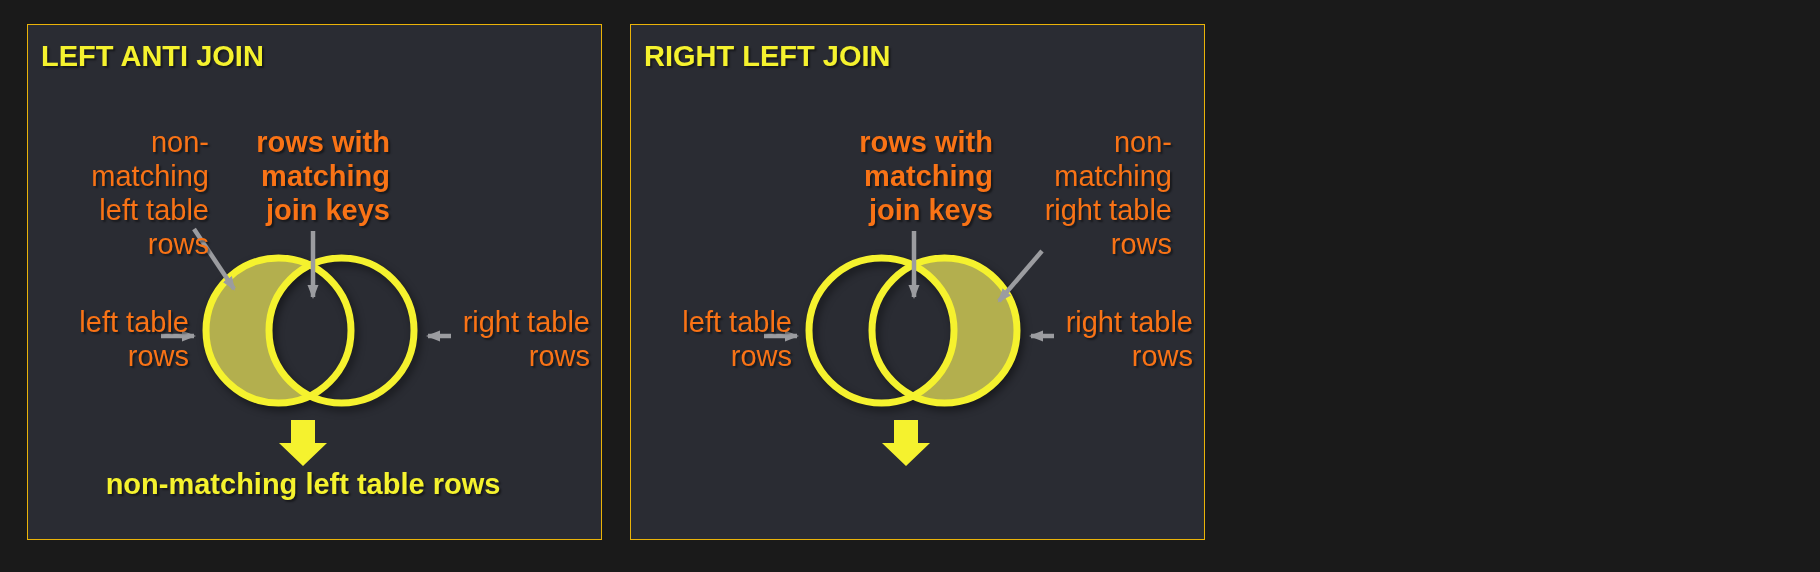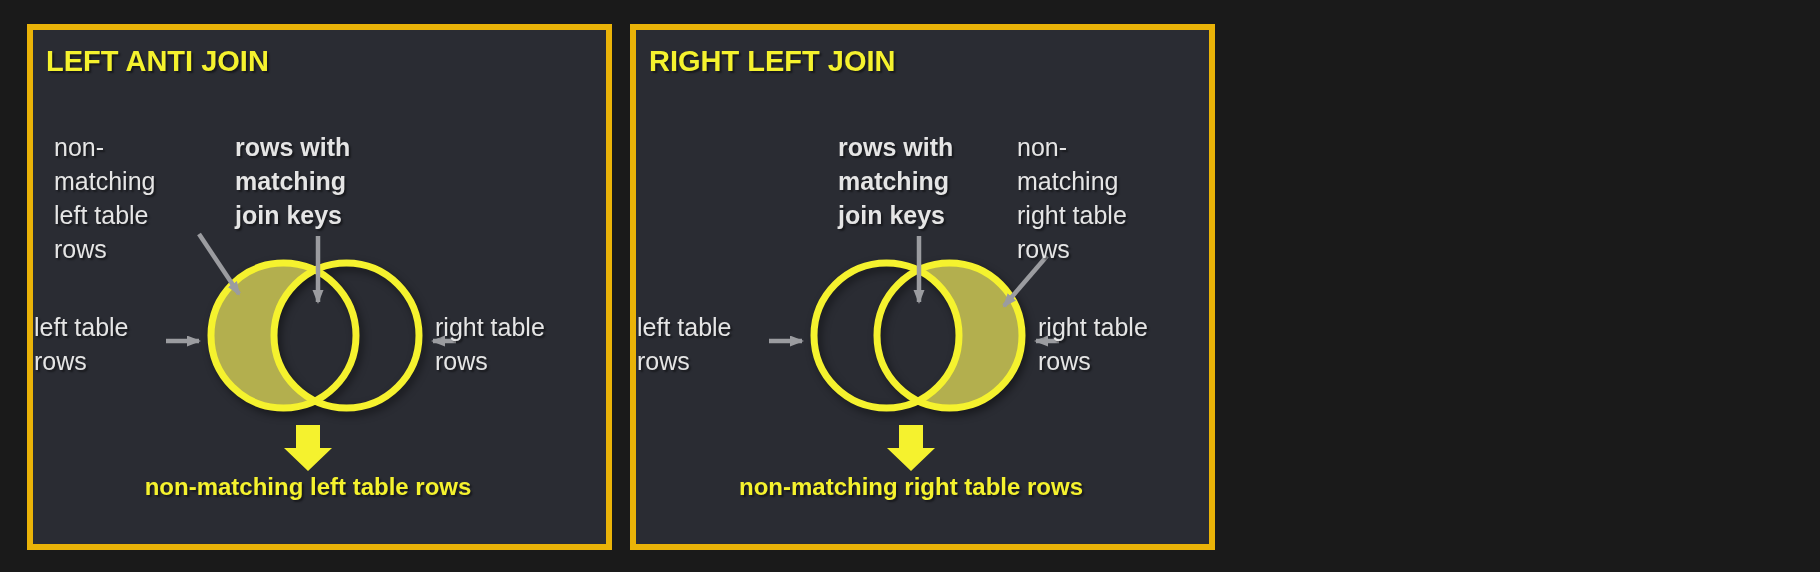--- a/index.html
+++ b/index.html
@@ -8,57 +8,57 @@
     width:1820px;height:572px;
     background:#1a1a1a;
     font-family:"Liberation Sans", sans-serif;
     overflow:hidden;
   }
   .panel{
     position:absolute;
     top:24px;
     width:573px;height:514px;
     background:#2a2c33;
-    border:6px solid #eab308;
+    border:1px solid #eab308;
   }
   .panel-title{
     position:absolute;
     left:13px;top:15px;
     font-size:29px;font-weight:bold;
     color:#f5f22e;
     text-shadow:2px 2px 2px rgba(0,0,0,.45);
     white-space:nowrap;
   }
   .venn{
     position:absolute;left:0;top:0;
     width:573px;height:514px;
   }
   .shadowed{filter:drop-shadow(3px 4px 4px rgba(0,0,0,0.45));}
   .crescent{fill:#b3af4e;stroke:none;}
   .ring{fill:none;stroke:#f5f22e;stroke-width:7;}
   .ann{stroke:#9b9ca0;stroke-width:4.5;}
   .down-arrow{fill:#f5f22e;}
   .lbl{
     position:absolute;
-    color:#e5e5e5;
-    font-size:25px;line-height:34px;
-    text-align:left;
+    color:#f97316;
+    font-size:29px;line-height:34px;
+    text-align:right;
     white-space:pre-line;
     text-shadow:2px 2px 2px rgba(0,0,0,.45);
   }
   .lbl-nonmatch-left{left:21px;top:100px;width:160px;}
   .lbl-match{left:202px;top:100px;width:160px;font-weight:bold;}
   .lbl-nonmatch-right{left:381px;top:100px;width:160px;}
   .lbl-left-table{left:1px;top:280px;width:160px;}
   .lbl-right-table{left:402px;top:280px;width:160px;}
   .result{
     position:absolute;
     left:0;top:443px;width:550px;
     text-align:center;
-    font-size:24px;font-weight:bold;
+    font-size:29px;font-weight:bold;
     color:#f5f22e;
     text-shadow:2px 2px 2px rgba(0,0,0,.45);
     white-space:nowrap;
   }
 </style>
 </head>
 <body>
 
 <div class="page">
 
@@ -122,16 +122,15 @@
 matching
 join keys</div>
     <div class="lbl lbl-nonmatch-right">non-
 matching
 right table
 rows</div>
     <div class="lbl lbl-left-table">left table
 rows</div>
     <div class="lbl lbl-right-table">right table
 rows</div>
-    <div class="result">non-matching right table rows</div>
   </div>
 
 </div>
 
 </body></html>

